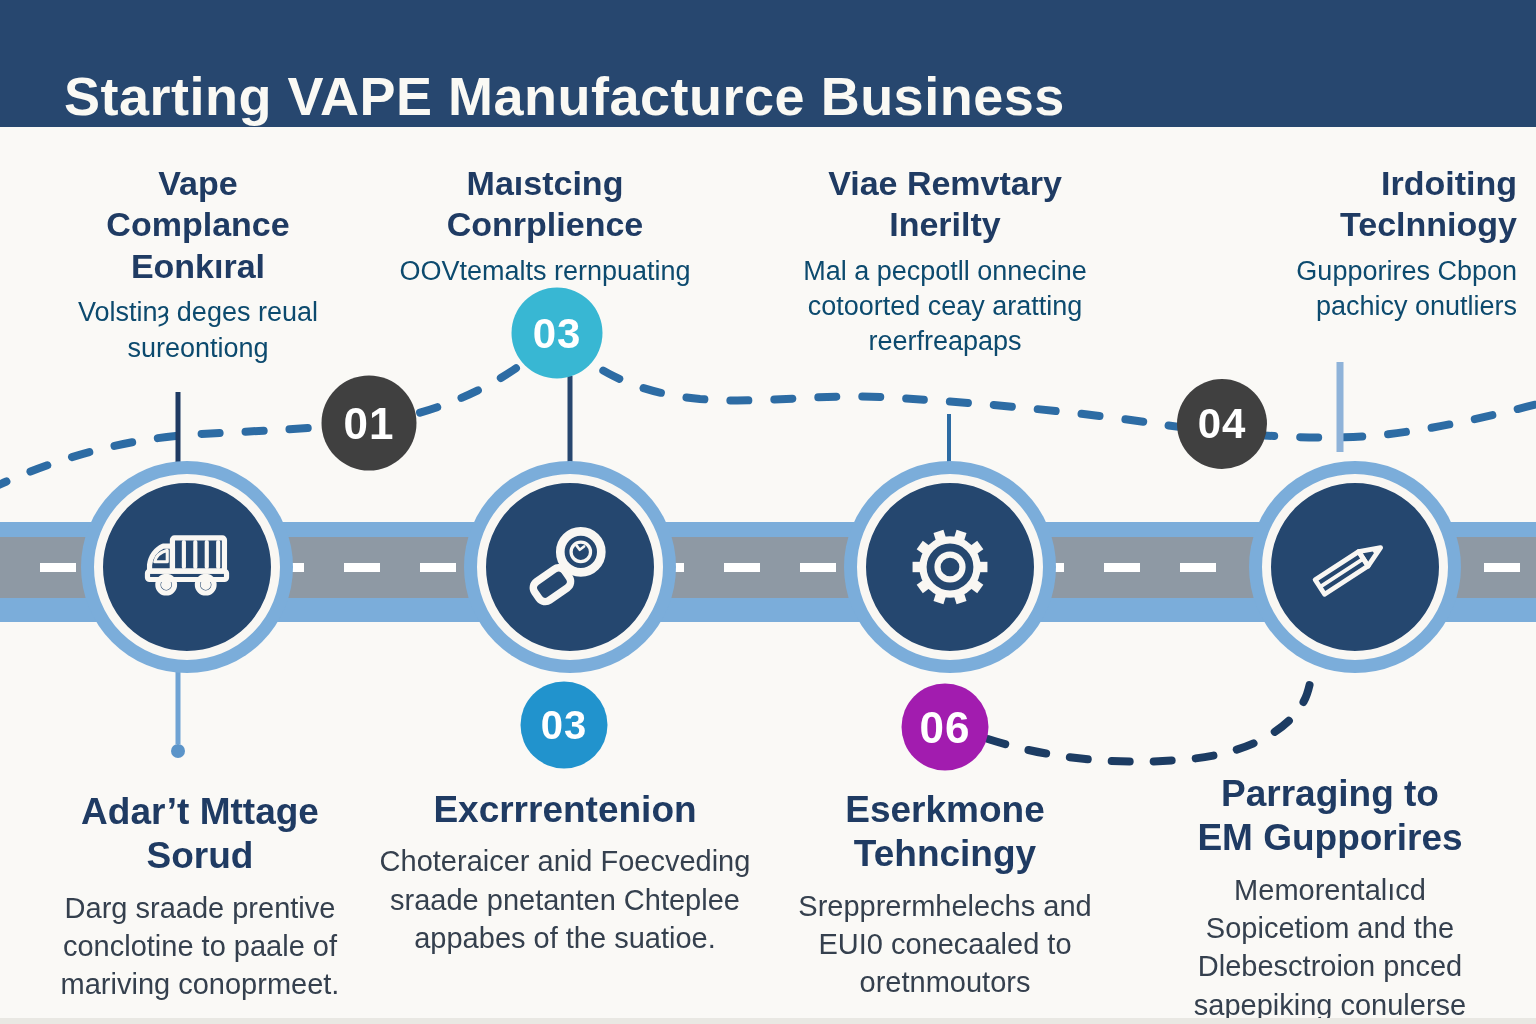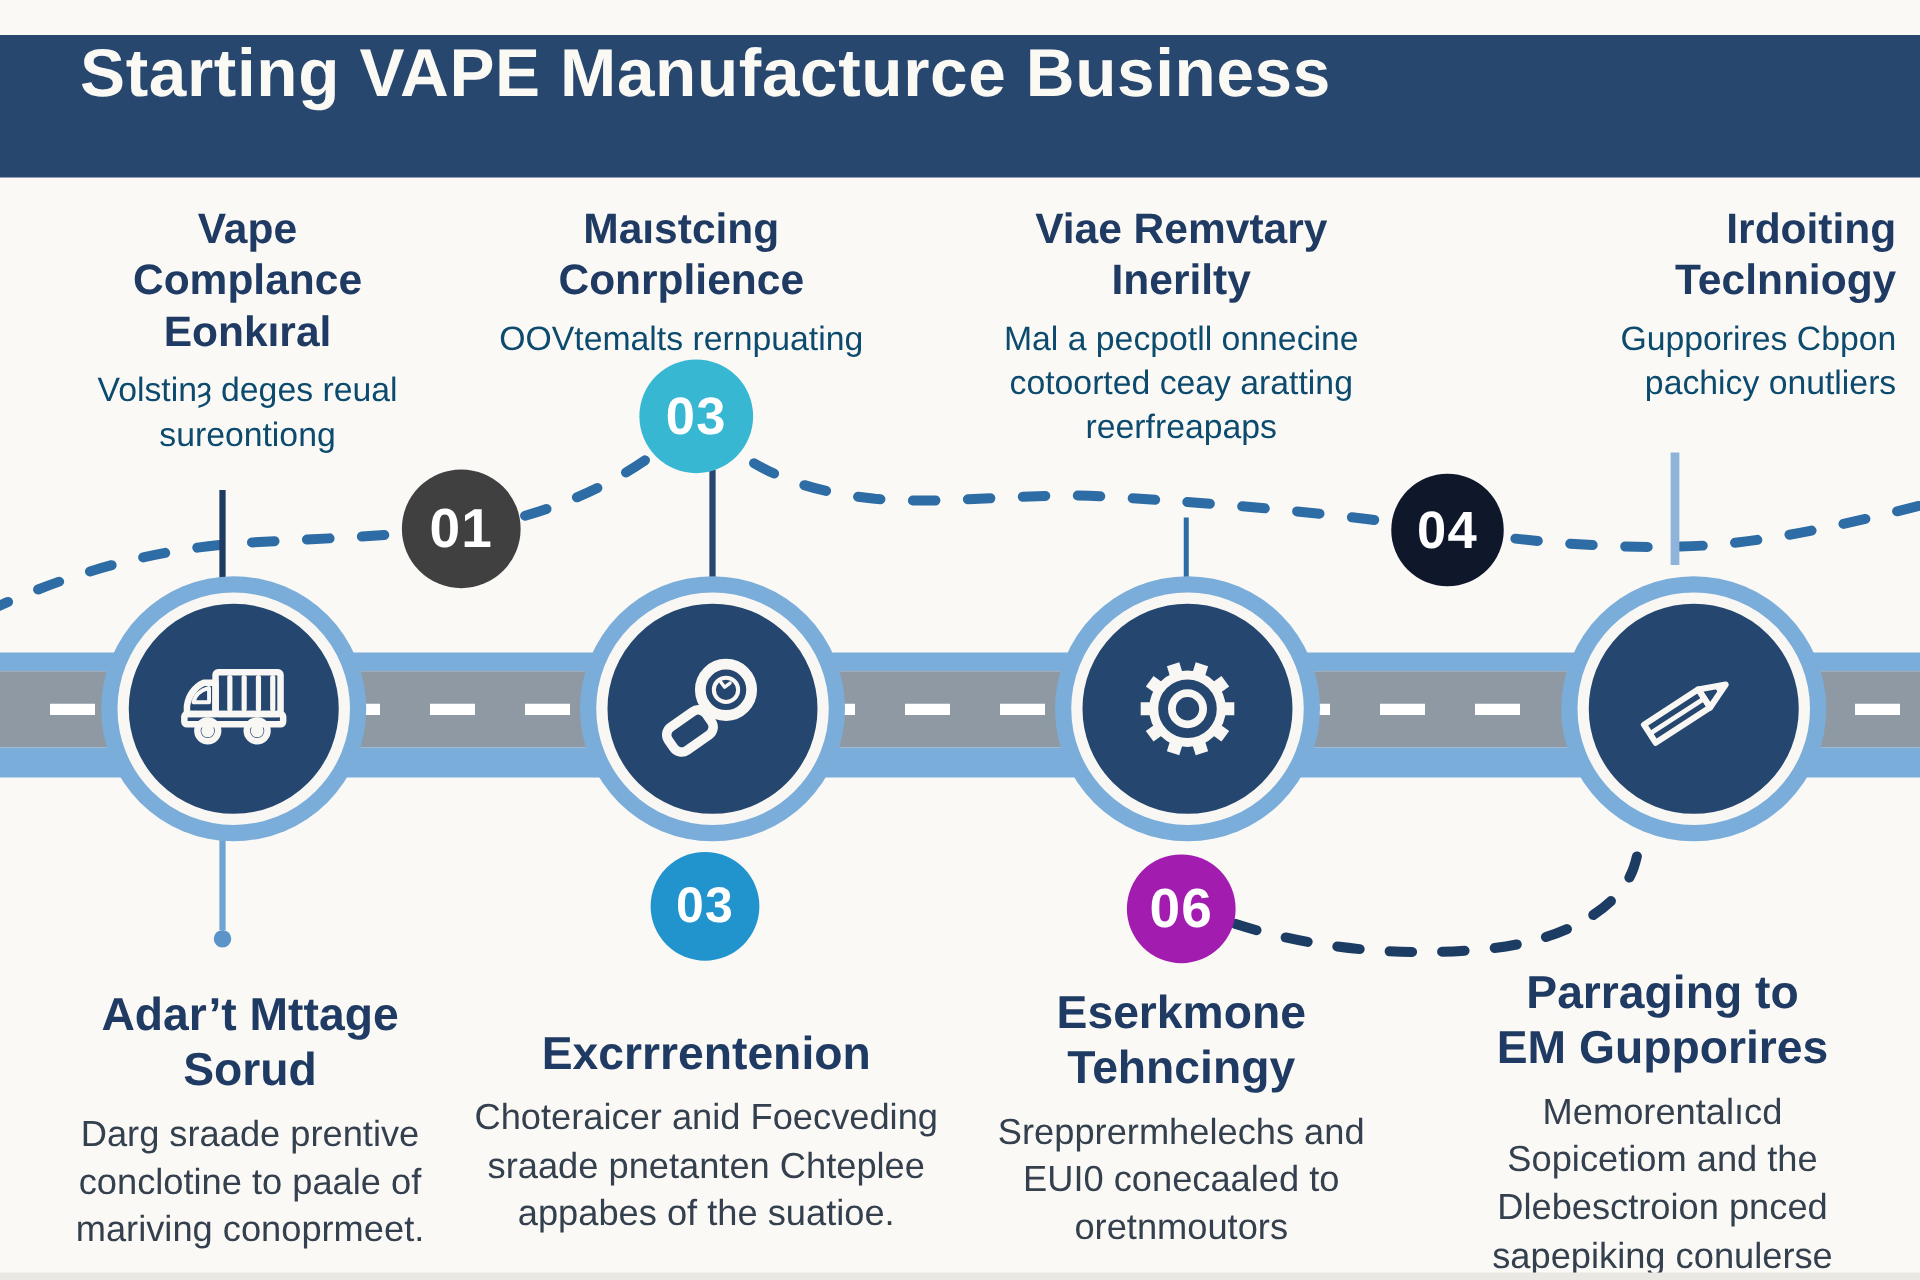--- a/index.html
+++ b/index.html
@@ -3,39 +3,39 @@
 <meta charset="utf-8">
 <style>
   html,body { margin:0; padding:0; background:#e8e8e4; }
   .canvas {
     position:relative; width:1536px; height:1024px;
     background:#faf9f6; overflow:hidden;
     font-family:"Liberation Sans", sans-serif;
   }
   
   .header {
-    position:absolute; left:0; top:0; width:1536px; height:114px;
-    background:#27476f; display:flex; align-items:flex-start;margin-top:28px;
+    position:absolute; left:0; top:0; width:1536px; height:127px;
+    background:#27476f; display:flex; align-items:flex-end;
   }
   .header h1 {
     margin:0 0 0 64px; color:#faf9f4; font-size:54px; font-weight:700;
     letter-spacing:0.5px; white-space:nowrap;
   }
   
   .col { position:absolute; text-align:center; transform:translateX(-50%); }
   .col-title { font-weight:700; color:#1f3b63; font-size:34px; line-height:1.22; white-space:pre-line; }
   .col-desc  { color:#0c4a6e; font-size:27px; line-height:1.3; white-space:pre-line; margin-top:8px; }
   .bot-title { font-weight:700; color:#1f3b63; font-size:37px; line-height:1.2; white-space:pre-line; }
   .bot-desc  { color:#35404e; font-size:29px; line-height:1.32; white-space:pre-line; margin-top:10px; }
   .t1 { left:198px;  top:163px; width:340px; }
   .t2 { left:545px;  top:163px; width:390px; }
   .t3 { left:945px;  top:163px; width:430px; }
   .t4 { left:1337px; top:163px; width:360px;text-align:right; }
   .b1 { left:200px;  top:790px; width:390px; }
-  .b2 { left:565px;  top:821px; width:450px; }
+  .b2 { left:565px;  top:788px; width:450px; }
   .b3 { left:945px;  top:788px; width:430px; }
   .b4 { left:1330px; top:772px; width:410px; }
   
   .band { position:absolute; left:0; top:522px; width:1536px; height:100px; }
   .strip { position:absolute; left:0; width:100%; background:#7badda; }
   .strip-top { top:0; height:15px; }
   .strip-bot { bottom:0; height:24px; }
   .road { position:absolute; left:0; top:15px; width:100%; height:61px; background:#8e99a4; }
   .center-dashes {
     position:absolute; left:0; top:26px; width:100%; height:9px;
@@ -54,21 +54,21 @@
   .c3 { left:950px;  top:567px; }
   .c4 { left:1355px; top:567px; }
   
   .badge {
     position:absolute; border-radius:50%; color:#ffffff; font-weight:700;
     display:flex; align-items:center; justify-content:center;
     transform:translate(-50%,-50%); letter-spacing:1px;
   }
   .badge-01  { left:369px;  top:423px; width:95px; height:95px; background:#404040; font-size:44px; }
   .badge-03a { left:557px;  top:333px; width:91px; height:91px; background:#38b7d3; font-size:42px; }
-  .badge-04  { left:1158px; top:424px; width:90px; height:90px; background:#0f172a; font-size:42px; }
+  .badge-04  { left:1222px; top:424px; width:90px; height:90px; background:#404040; font-size:42px; }
   .badge-03b { left:564px;  top:725px; width:87px; height:87px; background:#2193cd; font-size:40px; }
   .badge-06  { left:945px;  top:727px; width:87px; height:87px; background:#a21caf; font-size:44px; }
   .bottom-edge { position:absolute; left:0; bottom:0; width:100%; height:6px; background:#e9e8e3; }
 </style>
 </head>
 <body>
 
 <div class="canvas">
 
   <div class="header">

